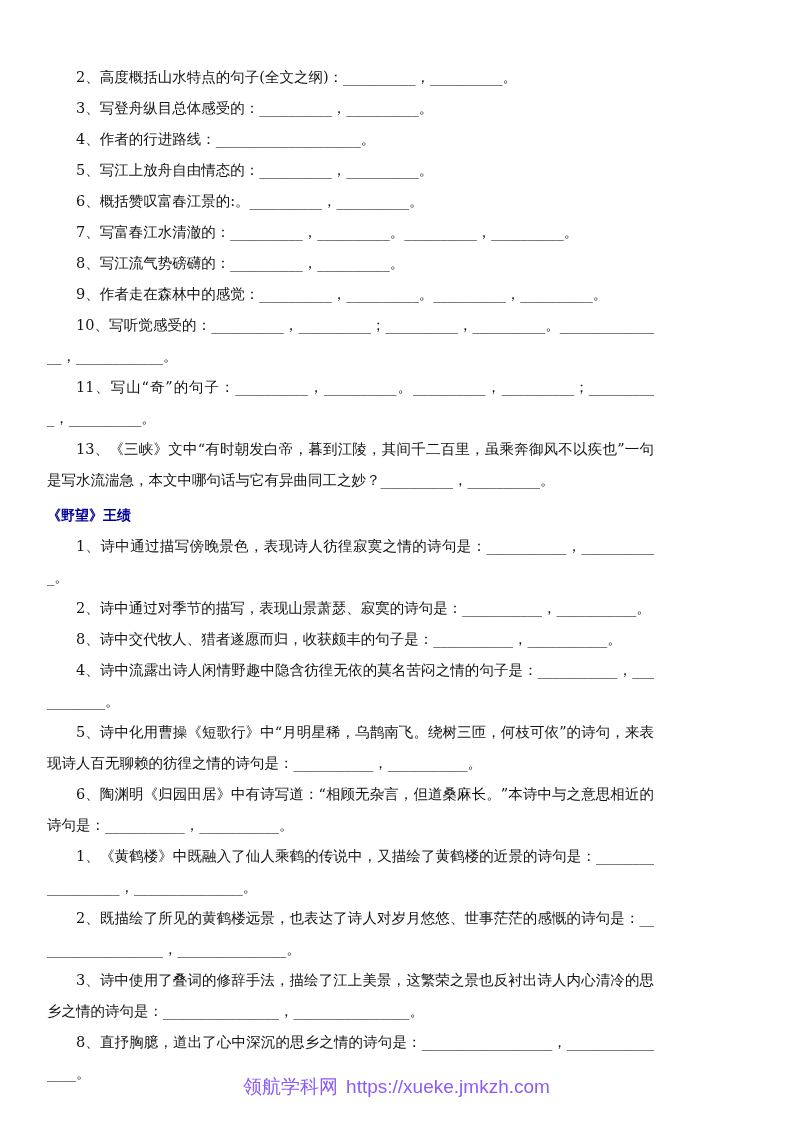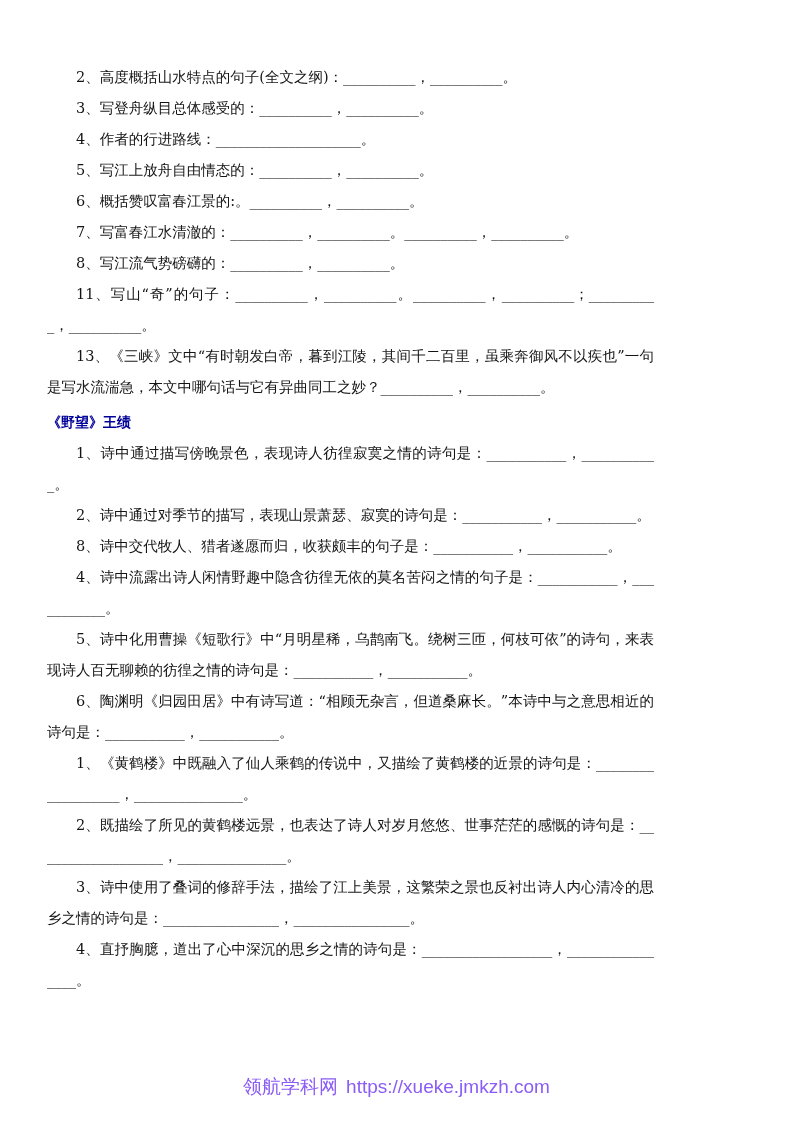--- a/index.html
+++ b/index.html
@@ -56,35 +56,37 @@
 
 <div class="page">
 
   <p class="q">2、高度概括山水特点的句子(全文之纲)：__________，__________。</p>
   <p class="q">3、写登舟纵目总体感受的：__________，__________。</p>
   <p class="q">4、作者的行进路线：____________________。</p>
   <p class="q">5、写江上放舟自由情态的：__________，__________。</p>
   <p class="q">6、概括赞叹富春江景的:。__________，__________。</p>
   <p class="q">7、写富春江水清澈的：__________，__________。__________，__________。</p>
   <p class="q">8、写江流气势磅礴的：__________，__________。</p>
+  <p class="q">9、作者走在森林中的感觉：__________，__________。__________，__________。</p>
+  <p class="q">10、写听觉感受的：__________，__________；__________，__________。_______________，____________。</p>
   <p class="q">11、写山“奇”的句子：__________，__________。__________，__________；__________，__________。</p>
   <p class="q">13、《三峡》文中“有时朝发白帝，暮到江陵，其间千二百里，虽乘奔御风不以疾也”一句是写水流湍急，本文中哪句话与它有异曲同工之妙？__________，__________。</p>
 
   <h2 class="h">《野望》王绩</h2>
 
   <p class="q">1、诗中通过描写傍晚景色，表现诗人彷徨寂寞之情的诗句是：___________，___________。</p>
   <p class="q">2、诗中通过对季节的描写，表现山景萧瑟、寂寞的诗句是：___________，___________。</p>
   <p class="q">8、诗中交代牧人、猎者遂愿而归，收获颇丰的句子是：___________，___________。</p>
   <p class="q">4、诗中流露出诗人闲情野趣中隐含彷徨无依的莫名苦闷之情的句子是：___________，___________。</p>
   <p class="q">5、诗中化用曹操《短歌行》中“月明星稀，乌鹊南飞。绕树三匝，何枝可依”的诗句，来表现诗人百无聊赖的彷徨之情的诗句是：___________，___________。</p>
   <p class="q">6、陶渊明《归园田居》中有诗写道：“相顾无杂言，但道桑麻长。”本诗中与之意思相近的诗句是：___________，___________。</p>
 
 
   <p class="q">1、《黄鹤楼》中既融入了仙人乘鹤的传说中，又描绘了黄鹤楼的近景的诗句是：__________________，_______________。</p>
   <p class="q">2、既描绘了所见的黄鹤楼远景，也表达了诗人对岁月悠悠、世事茫茫的感慨的诗句是：__________________，_______________。</p>
   <p class="q">3、诗中使用了叠词的修辞手法，描绘了江上美景，这繁荣之景也反衬出诗人内心清冷的思乡之情的诗句是：________________，________________。</p>
-  <p class="q">4、直抒胸臆，道出了心中深沉的思乡之情的诗句是：__________________，________________。</p>
+  <p class="q">8、直抒胸臆，道出了心中深沉的思乡之情的诗句是：__________________，________________。</p>
 
   <div class="footer">
     <span class="site">领航学科网</span><span>https://xueke.jmkzh.com</span>
   </div>
 
 </div>
 
 </body></html>

